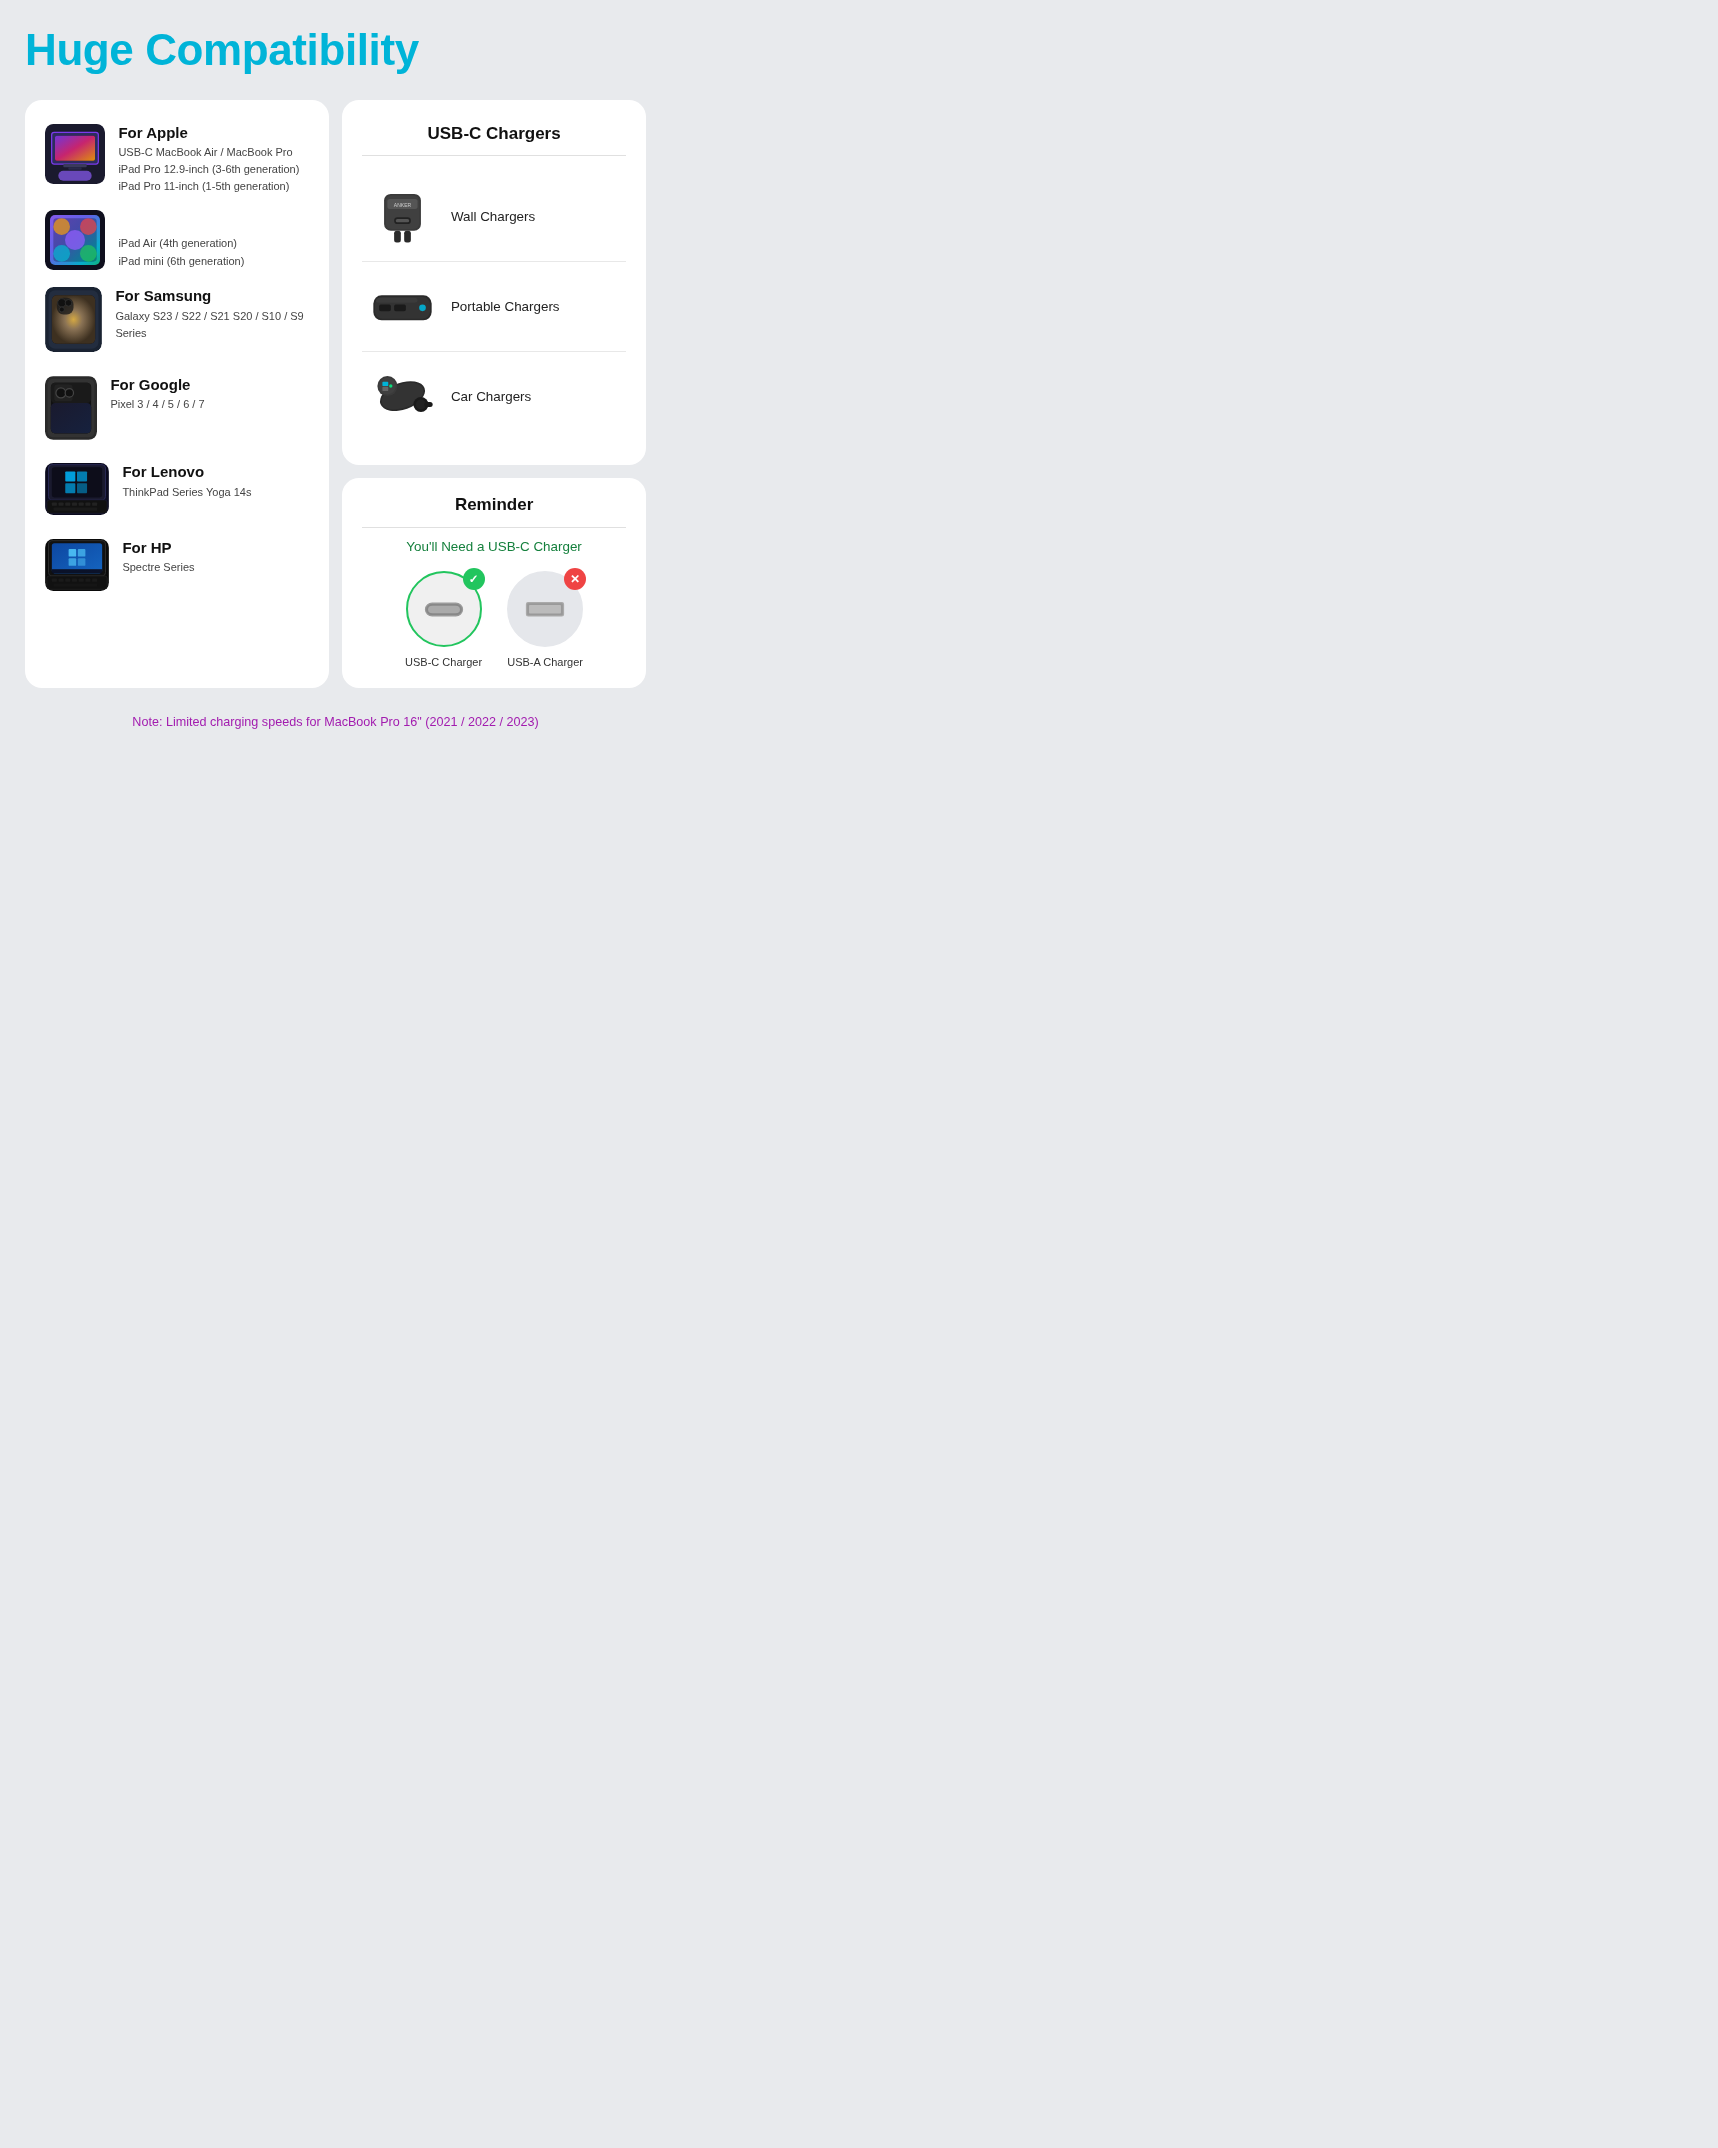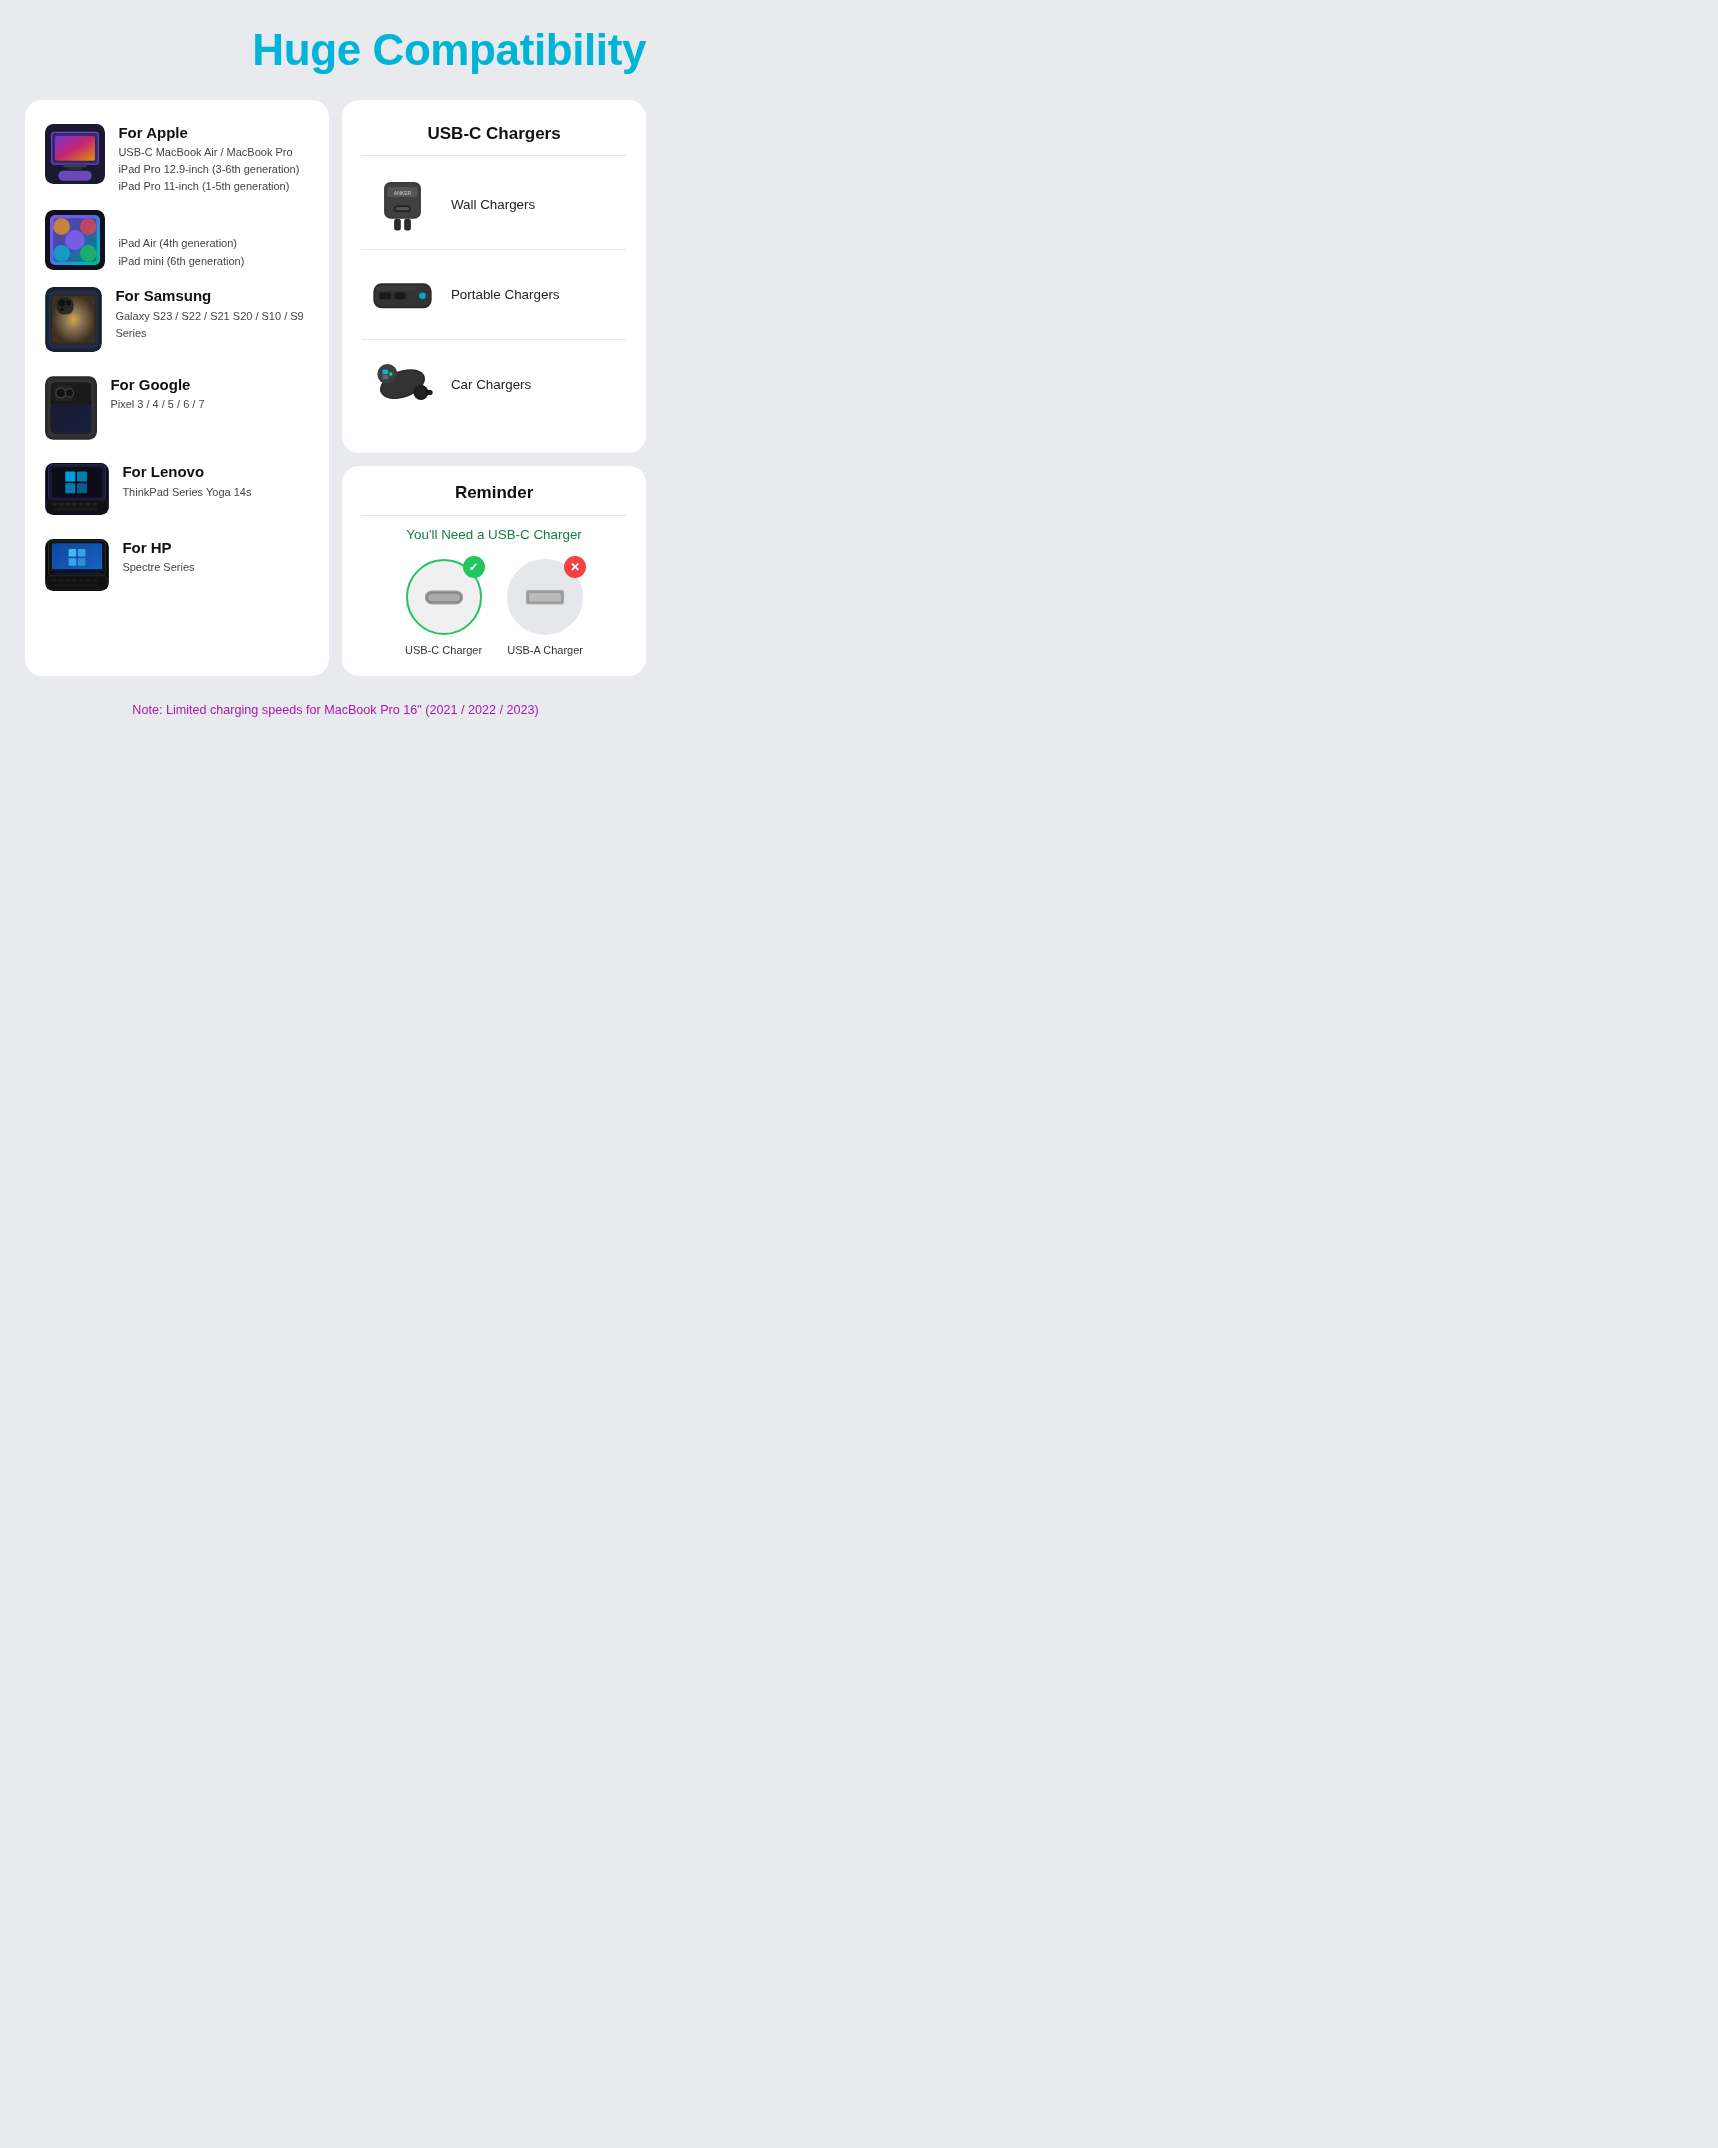--- a/index.html
+++ b/index.html
@@ -4,21 +4,21 @@
   <style>
     * { margin: 0; padding: 0; box-sizing: border-box; }
     body {
       background: #e8eaed;
       font-family: -apple-system, BlinkMacSystemFont, 'Segoe UI', sans-serif;
       width: 671px;
       min-height: 839px;
       padding: 25px 25px 17px;
     }
     .page-title {
-      text-align: right;
+      text-align: left;
       font-size: 44px;
       font-weight: 800;
       color: #00b4d8;
       margin-bottom: 25px;
       letter-spacing: -0.4px;
     }
     .main-grid {
       display: grid;
       grid-template-columns: 1fr 1fr;
       gap: 13.4px;
@@ -59,21 +59,21 @@
       color: #444;
       line-height: 1.55;
     }
     .section-title {
       font-size: 17px;
       font-weight: 700;
       color: #111;
       text-align: center;
       padding-bottom: 11.7px;
       border-bottom: 0.8px solid #e0e0e0;
-      margin-bottom: 4px;
+      margin-bottom: 16px;
     }
     .charger-item {
       display: flex;
       align-items: center;
       gap: 15px;
       padding: 15px 6.7px;
       border-bottom: 0.8px solid #e8e8e8;
     }
     .charger-item:last-child { border-bottom: none; }
     .charger-img-wrap {

